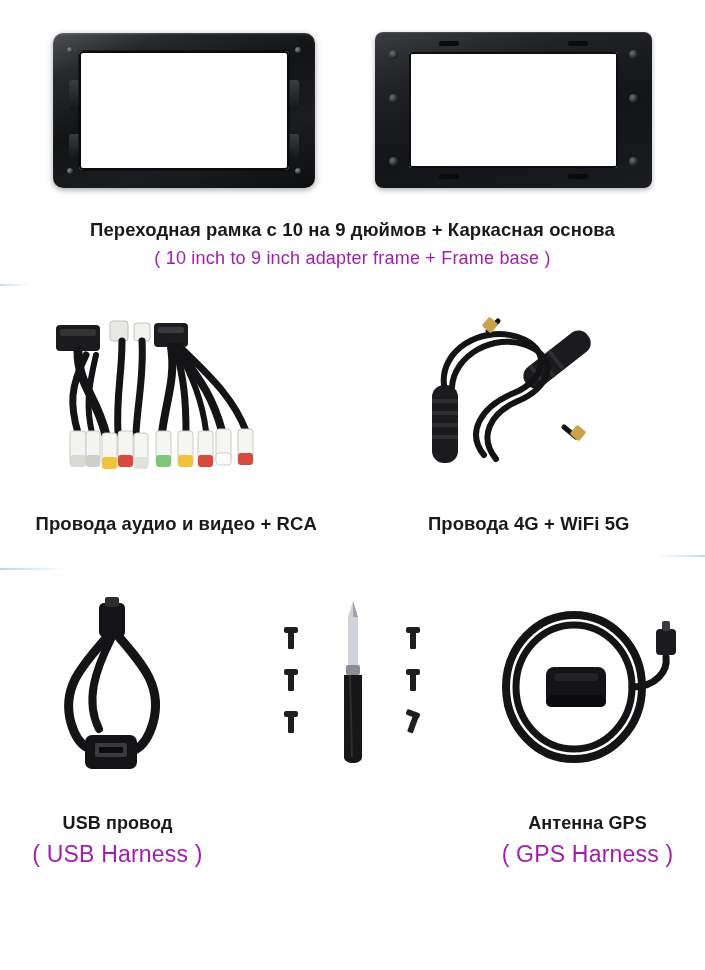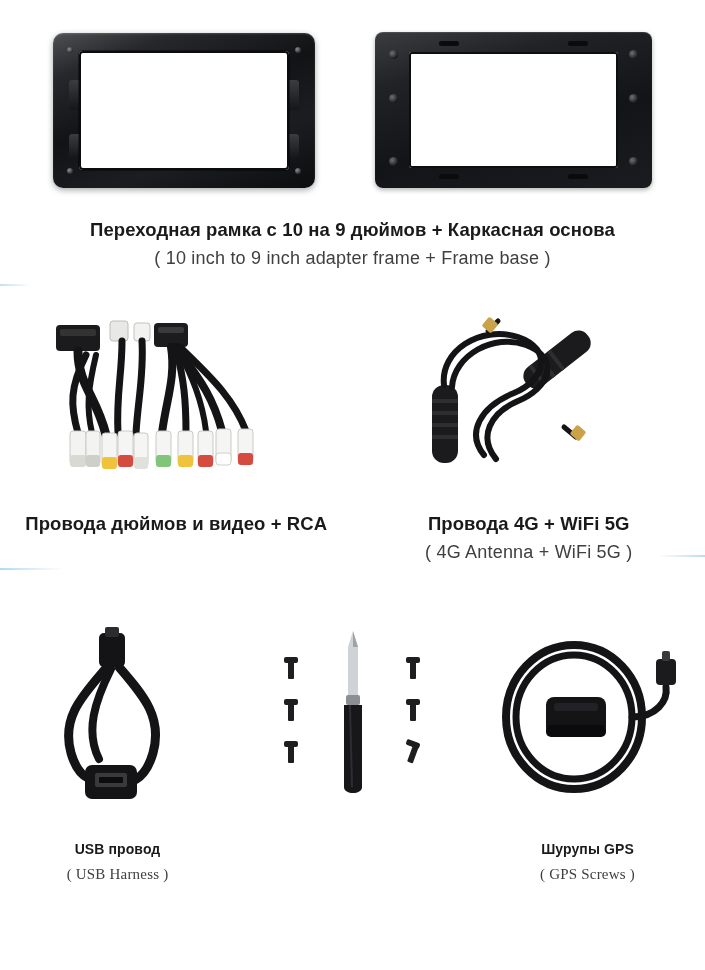--- a/index.html
+++ b/index.html
@@ -26,21 +26,21 @@
     font-size: 18.5px;
     font-weight: bold;
     color: #1a1a1a;
     text-align: center;
     letter-spacing: 0.1px;
     line-height: 1.25;
   }
   .cap-en {
     font-size: 18px;
     font-weight: normal;
-    color: #404040;
+    color: #a21caf;
     text-align: center;
     letter-spacing: 0.2px;
     line-height: 1.3;
     margin-top: 6px;
   }
 
   
   .section1 {
     padding-top: 26px;
   }
@@ -150,22 +150,22 @@
     top: 50%;
     transform: translate(-50%, -50%);
   }
 
   
   .section3 {
     margin-top: 58px;
     display: flex;
   }
   .section3 .art-box { height: 195px; }
-  .section3 .cap-ru { font-size: 14px; }
-  .section3 .cap-en { font-size: 15px; font-family: Liberation Serif, serif; }
+  .section3 .cap-ru { font-size: 18px; }
+  .section3 .cap-en { font-size: 23px; }
 
   
   .accent-left {
     position: absolute;
     left: 0;
     top: 568px;
     width: 64px;
     height: 2px;
     background: linear-gradient(90deg, rgba(120,185,230,0.55), rgba(120,185,230,0));
   }
@@ -278,21 +278,21 @@
             <rect x="172" y="116" width="15" height="34" rx="3" fill="#f5f5f3" stroke="#c9c9c4"></rect>
             <rect x="172" y="140" width="15" height="12" rx="3" fill="#d64b3f"></rect>
             <rect x="190" y="114" width="15" height="34" rx="3" fill="#f5f5f3" stroke="#c9c9c4"></rect>
             <rect x="190" y="138" width="15" height="12" rx="3" fill="#ffffff" stroke="#cfcfc9"></rect>
             <rect x="212" y="114" width="15" height="34" rx="3" fill="#f5f5f3" stroke="#c9c9c4"></rect>
             <rect x="212" y="138" width="15" height="12" rx="3" fill="#d64b3f"></rect>
           </g>
         </svg>
       </div>
       <div class="caption-block">
-        <div class="cap-ru">Провода дюймов и видео + RCA</div>
+        <div class="cap-ru">Провода аудио и видео + RCA</div>
       </div>
     </div>
 
     <div class="col">
       <div class="art-box">
         <svg class="svg-center" width="230" height="170" viewBox="0 0 230 170">
 
           <rect x="18" y="70" width="26" height="78" rx="12" fill="#1b1b1d"></rect>
           <rect x="18" y="84" width="26" height="4" fill="#2e2e31"></rect>
           <rect x="18" y="96" width="26" height="4" fill="#2e2e31"></rect>
@@ -310,21 +310,20 @@
           <path d="M38 72 C 40 40, 80 18, 112 30 C 148 44, 134 74, 104 86 C 76 98, 64 122, 82 144" stroke="#141416" stroke-width="6" fill="none" stroke-linecap="round"></path>
 
           <path d="M74 16 l 10 -10" stroke="#141416" stroke-width="5" stroke-linecap="round"></path>
           <rect x="70" y="4" width="12" height="12" rx="2" fill="#c9a24a" transform="rotate(40 76 10)"></rect>
           <path d="M150 112 l 12 10" stroke="#141416" stroke-width="5" stroke-linecap="round"></path>
           <rect x="158" y="112" width="12" height="12" rx="2" fill="#c9a24a" transform="rotate(40 164 118)"></rect>
         </svg>
       </div>
       <div class="caption-block">
         <div class="cap-ru">Провода 4G + WiFi 5G</div>
-        <div class="cap-en">( 4G Antenna + WiFi 5G )</div>
       </div>
     </div>
 
   </div>
 
   <div class="section3">
 
     <div class="col">
       <div class="art-box">
         <svg class="svg-center" width="190" height="190" viewBox="0 0 190 190">
@@ -387,20 +386,20 @@
 
           <rect x="168" y="34" width="20" height="26" rx="4" fill="#1b1b1d"></rect>
           <rect x="174" y="26" width="8" height="10" rx="2" fill="#3a3a3d"></rect>
 
           <rect x="58" y="72" width="60" height="38" rx="8" fill="#141416"></rect>
           <rect x="58" y="100" width="60" height="12" rx="5" fill="#0b0b0d"></rect>
           <rect x="66" y="78" width="44" height="8" rx="3" fill="#222226"></rect>
         </svg>
       </div>
       <div class="caption-block">
-        <div class="cap-ru">Шурупы GPS</div>
-        <div class="cap-en">( GPS Screws )</div>
+        <div class="cap-ru">Антенна GPS</div>
+        <div class="cap-en">( GPS Harness )</div>
       </div>
     </div>
 
   </div>
 
 </div>
 
 </body></html>

